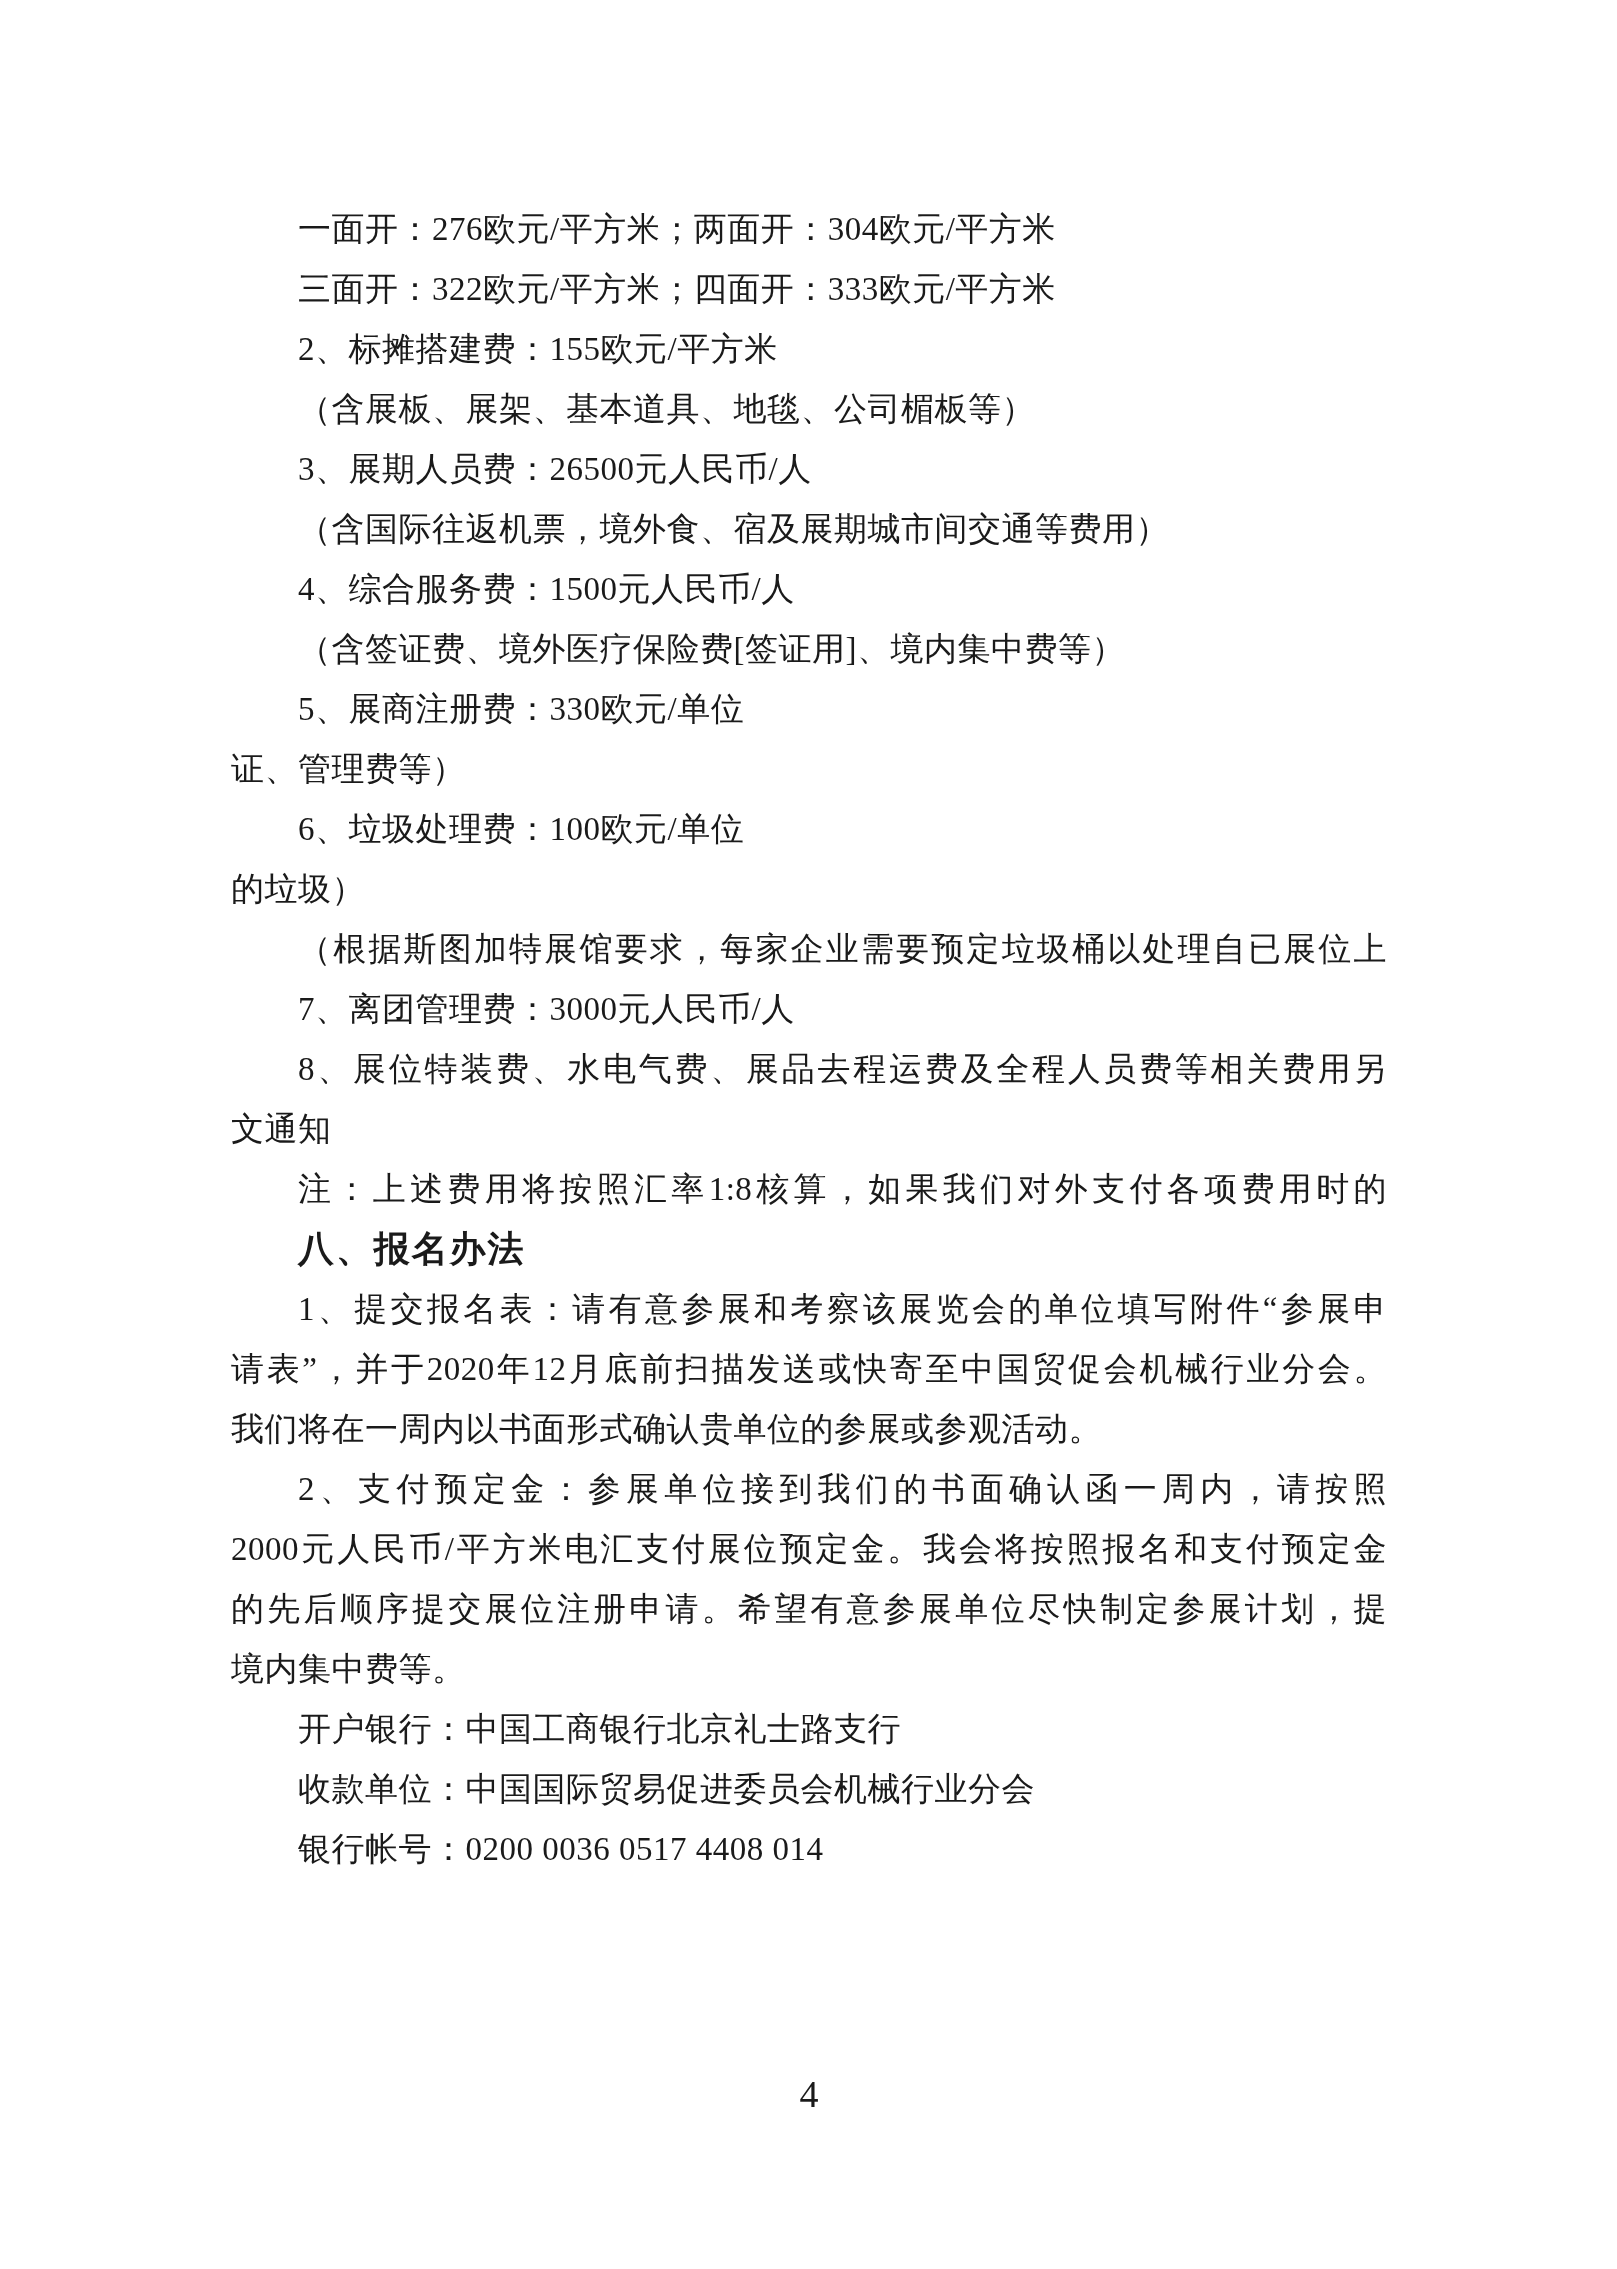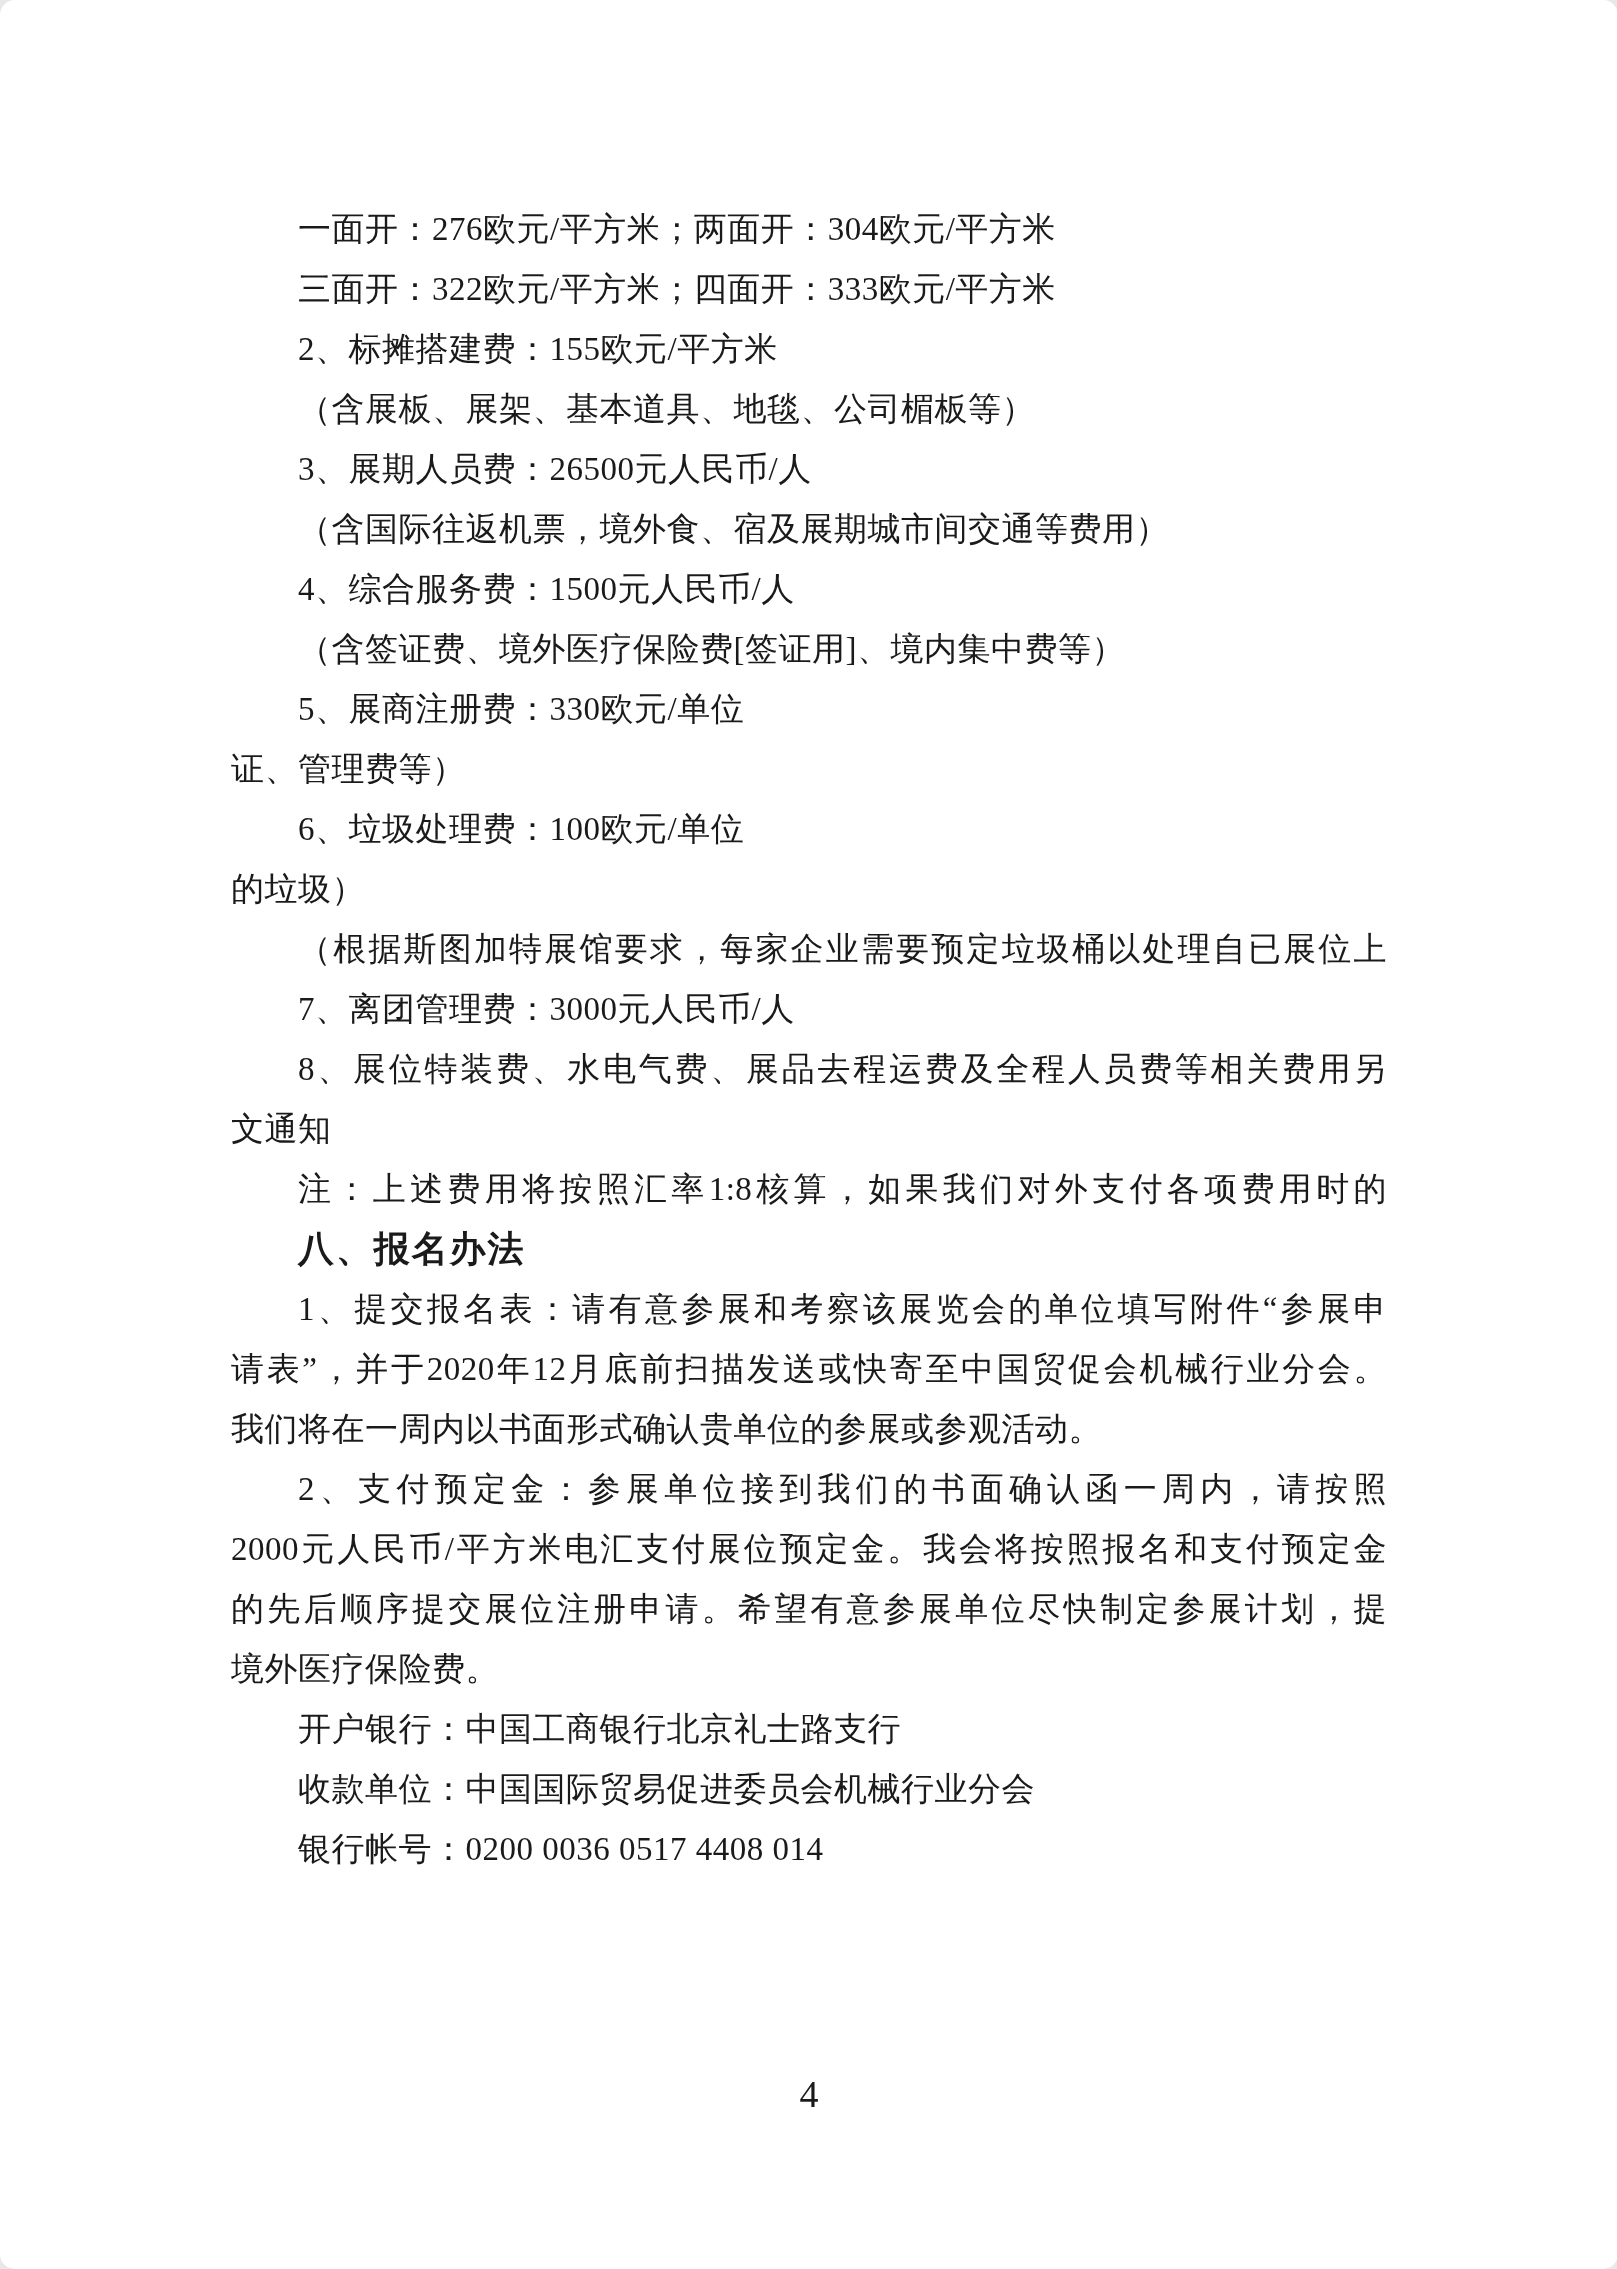--- a/index.html
+++ b/index.html
@@ -9,21 +9,20 @@
   }
   .page {
     position: relative;
     width: 1618px;
     height: 2269px;
     margin: 0 auto;
     background: #ffffff;
     overflow: hidden;
     color: #1a1a1a;
     font-family: "Liberation Serif", "DejaVu Serif", serif;
-    border-radius: 15px;
   }
   .doc {
     position: absolute;
     left: 231px;
     top: 199px;
     width: 1156px;
   }
   .line {
     height: 60px;
     line-height: 60px;
@@ -80,20 +79,20 @@
       <div class="line indent justify">8、展位特装费、水电气费、展品去程运费及全程人员费等相关费用另</div>
       <div class="line">文通知</div>
       <div class="line indent justify">注：上述费用将按照汇率1:8核算，如果我们对外支付各项费用时的</div>
       <div class="line indent heading">八、报名办法</div>
       <div class="line indent justify">1、提交报名表：请有意参展和考察该展览会的单位填写附件“参展申</div>
       <div class="line justify">请表”，并于2020年12月底前扫描发送或快寄至中国贸促会机械行业分会。</div>
       <div class="line">我们将在一周内以书面形式确认贵单位的参展或参观活动。</div>
       <div class="line indent justify">2、支付预定金：参展单位接到我们的书面确认函一周内，请按照</div>
       <div class="line justify">2000元人民币/平方米电汇支付展位预定金。我会将按照报名和支付预定金</div>
       <div class="line justify">的先后顺序提交展位注册申请。希望有意参展单位尽快制定参展计划，提</div>
-      <div class="line">境外医疗保险费。</div>
+      <div class="line">境内集中费等。</div>
       <div class="line indent">开户银行：中国工商银行北京礼士路支行</div>
       <div class="line indent">收款单位：中国国际贸易促进委员会机械行业分会</div>
       <div class="line indent">银行帐号：0200  0036  0517  4408  014</div>
     </div>
   <div class="page-num">4</div>
 </div>
 
 
 </body></html>

